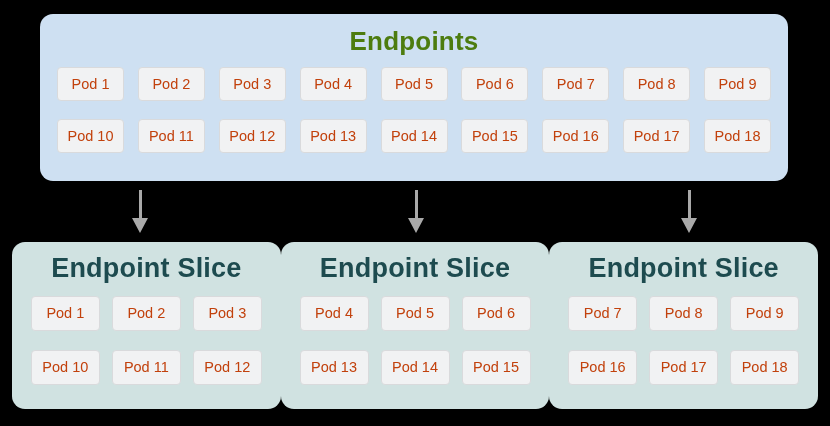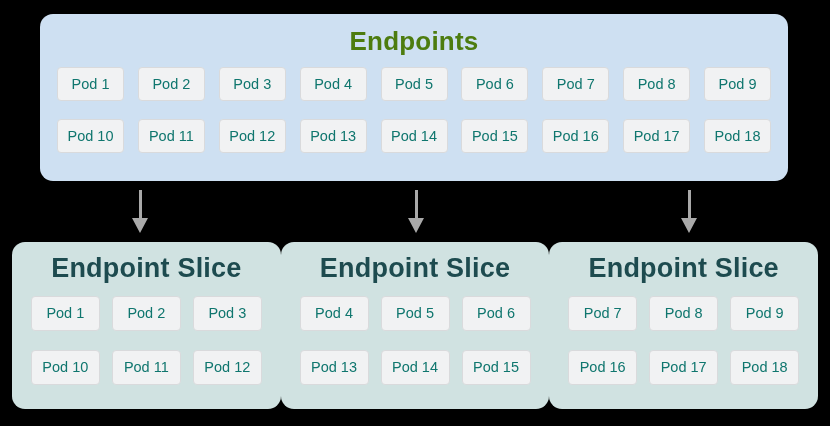--- a/index.html
+++ b/index.html
@@ -42,21 +42,21 @@
     padding: 0 17px;
   }
   .pod-row-9 {
     display: flex;
     justify-content: space-between;
   }
   .pod {
     background: #f1f2f3;
     border: 1px solid #d9dadc;
     border-radius: 4px;
-    color: #0f766e;
+    color: #c2410c;
     font-size: 14.5px;
     display: flex;
     align-items: center;
     justify-content: center;
     white-space: nowrap;
   }
   .endpoints-box .pod {
     width: 67px; height: 34px;
   }
 

